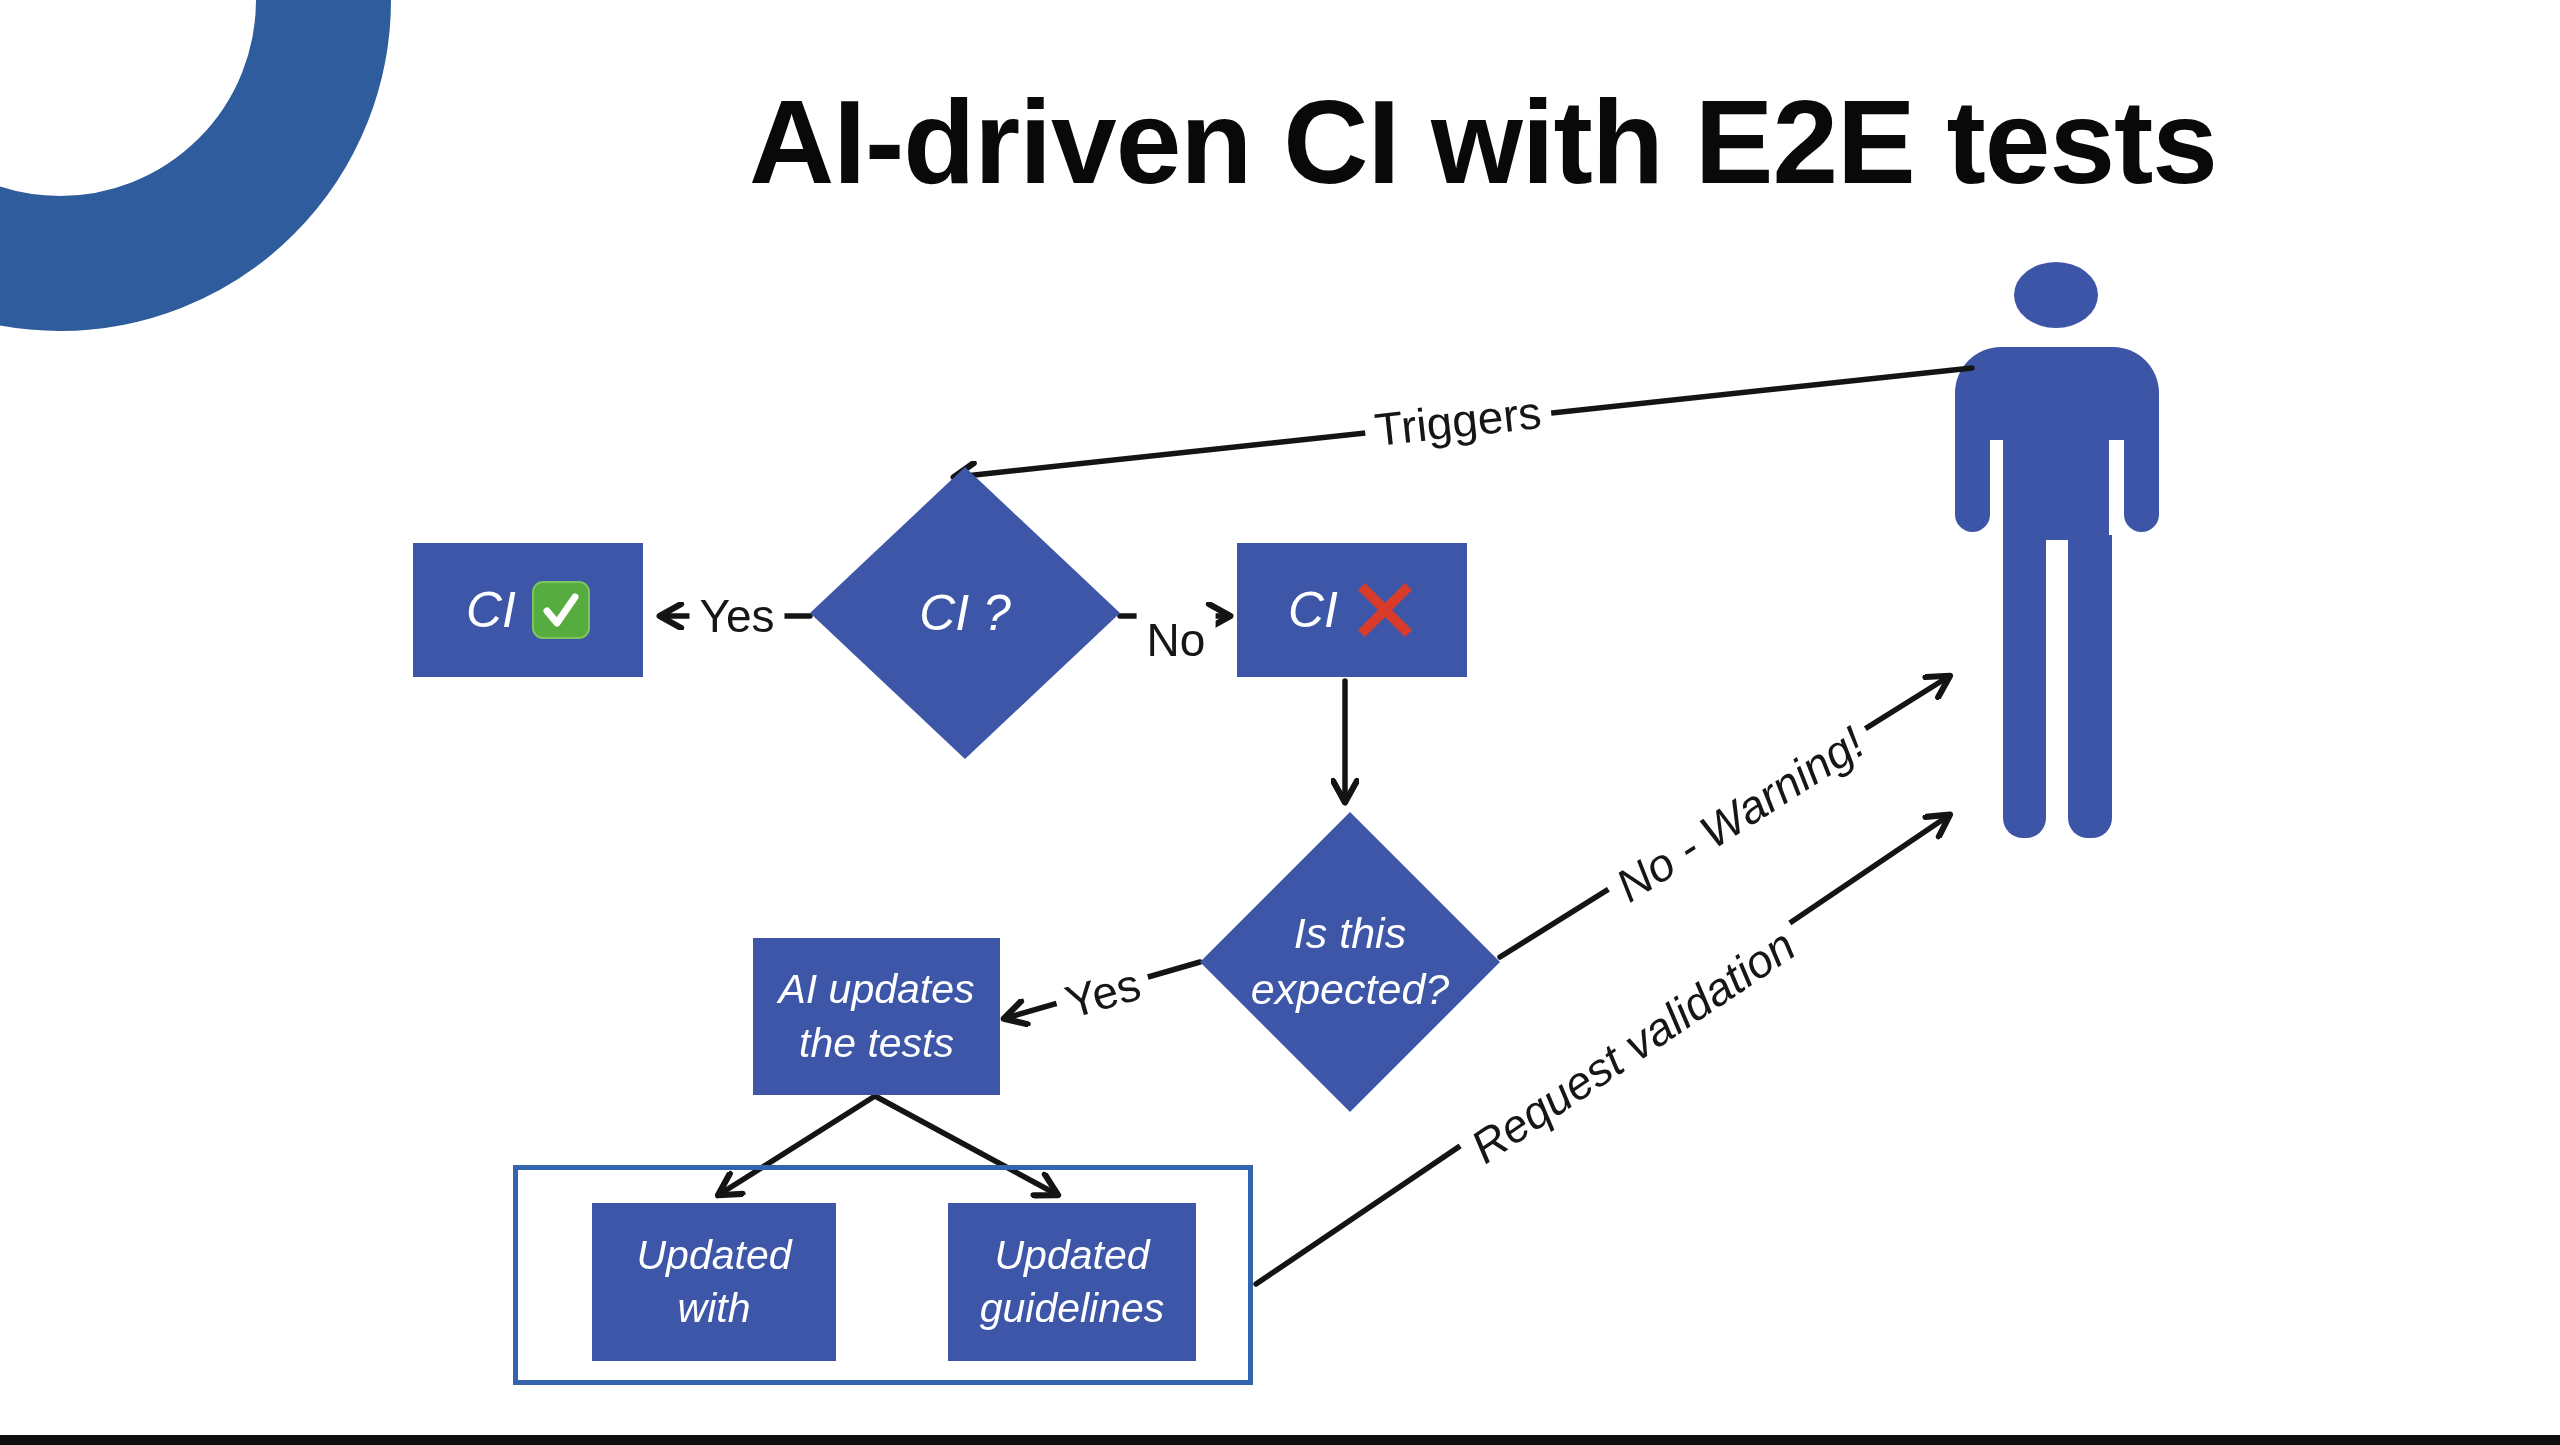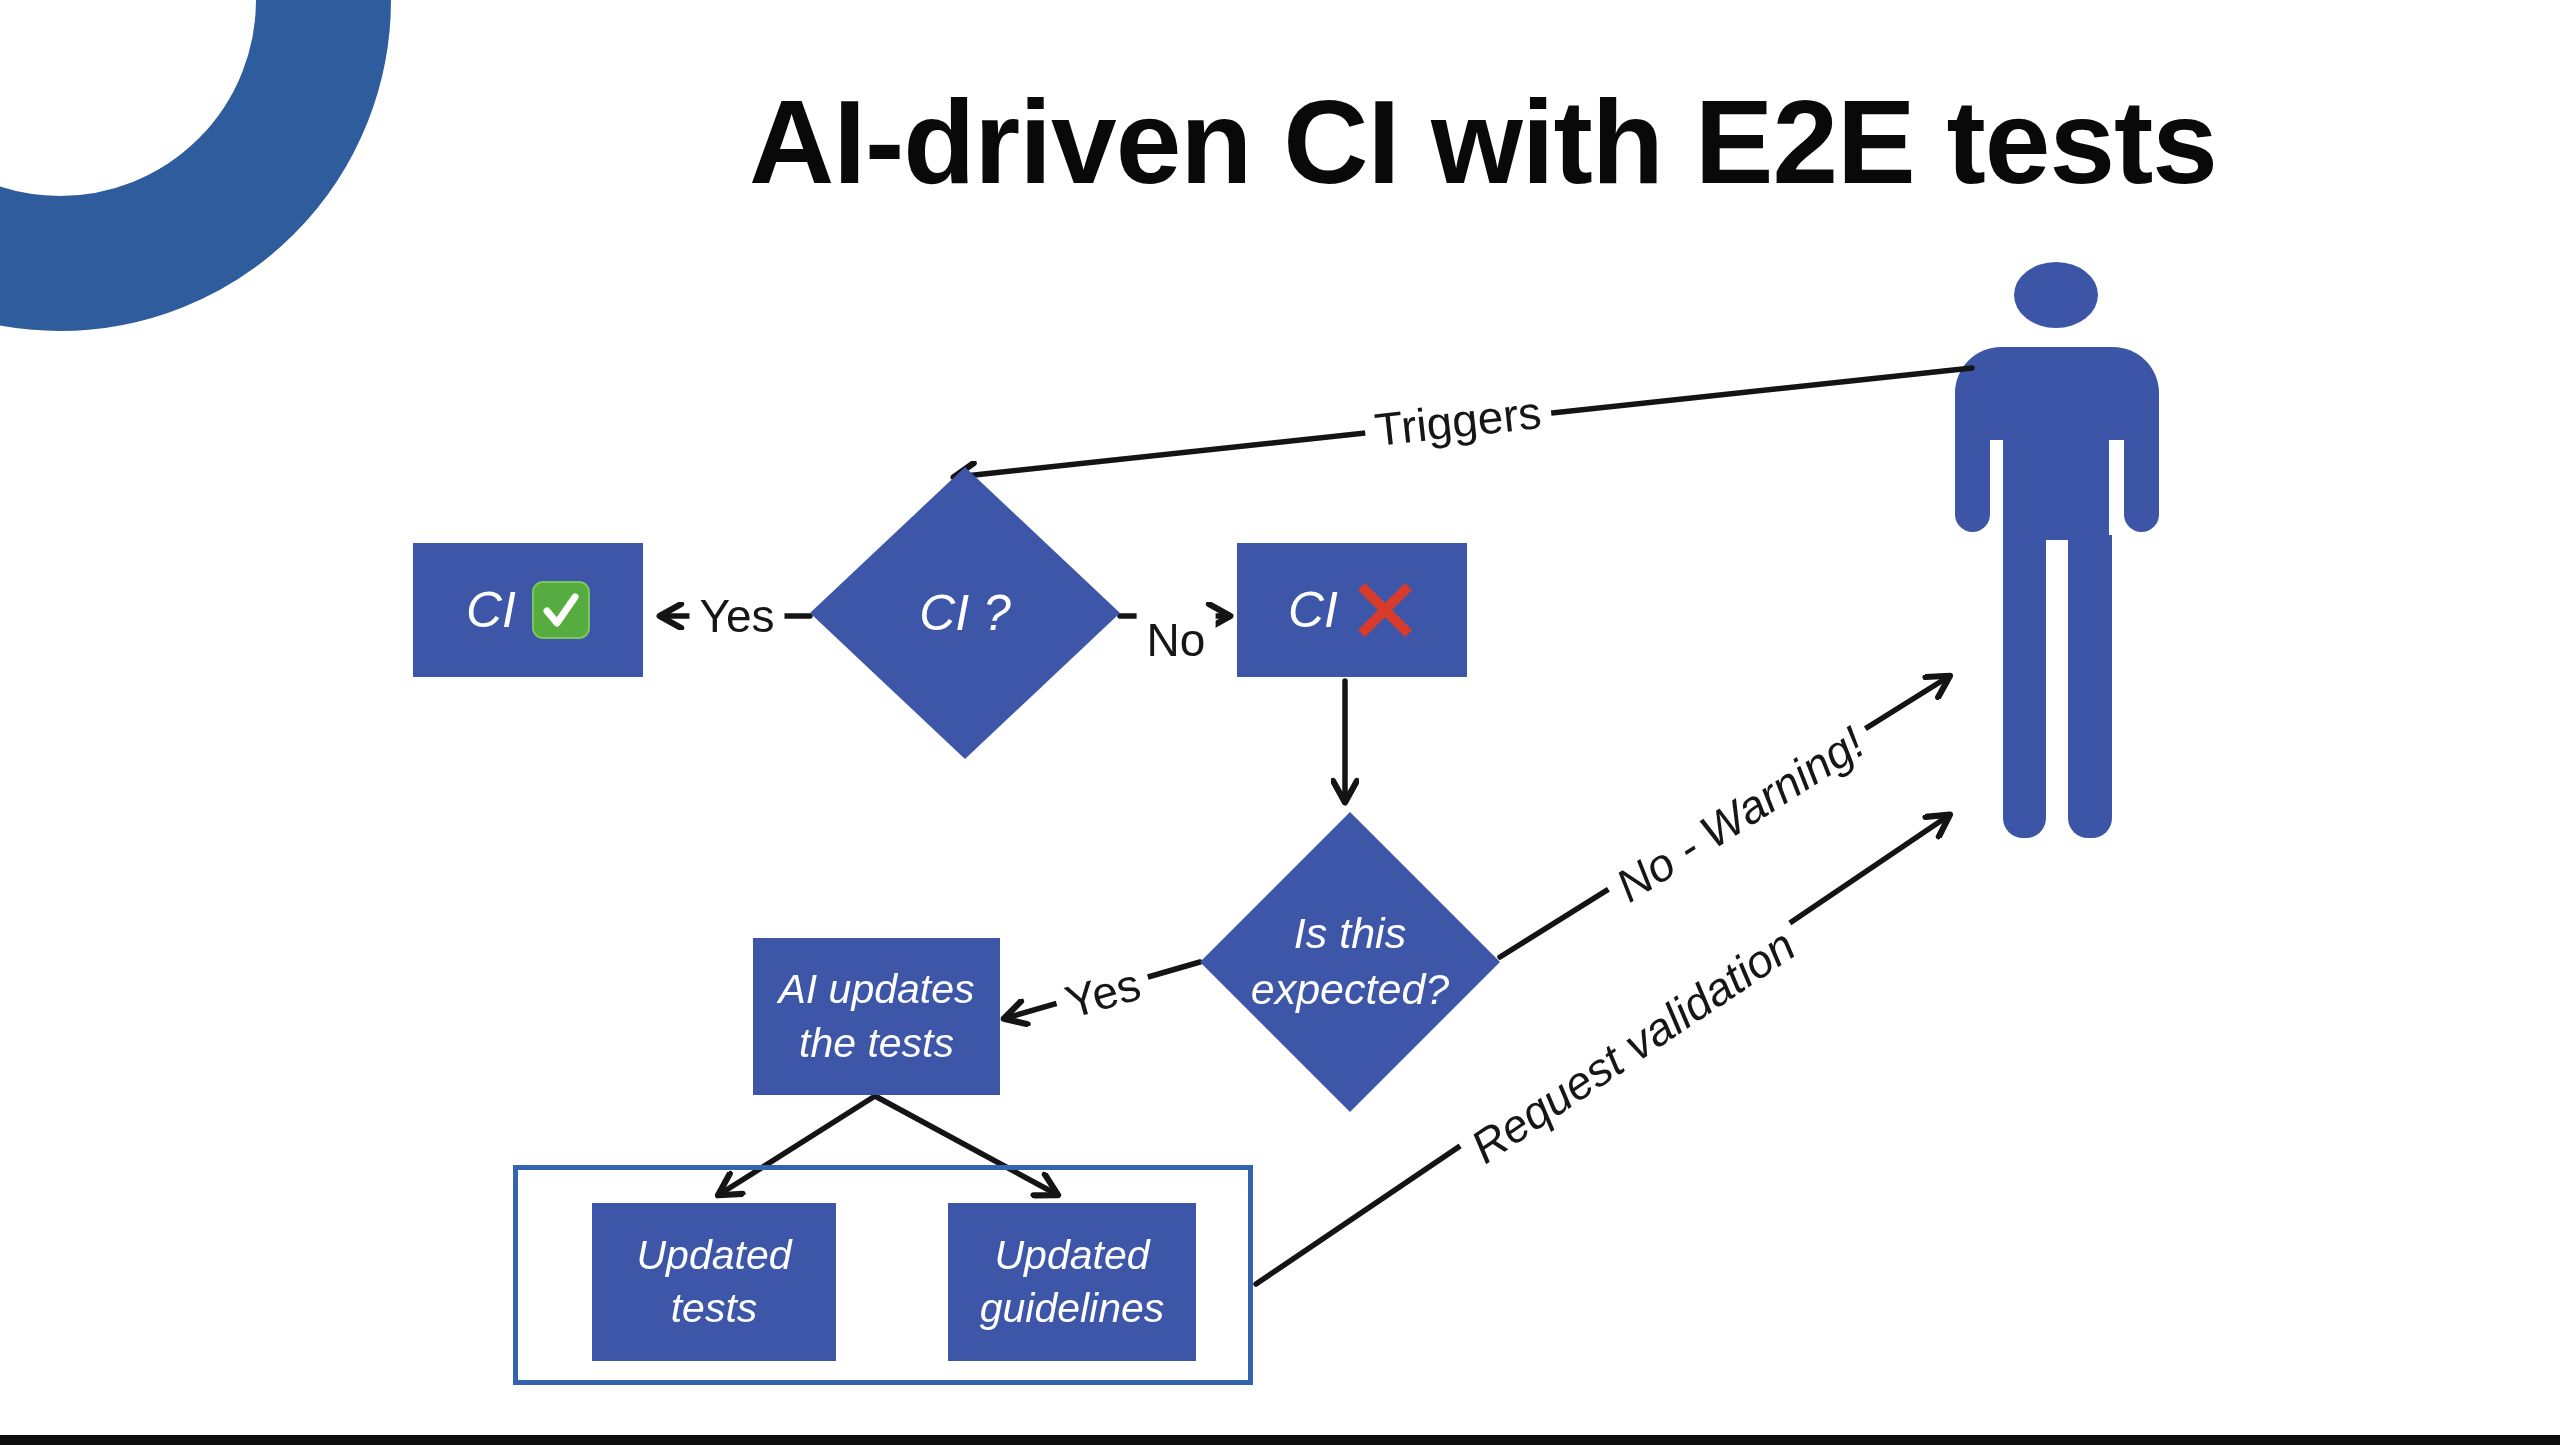--- a/index.html
+++ b/index.html
@@ -115,21 +115,21 @@
       <span>Is this</span><br>
       <span>expected?</span>
     </span>
   </div>
 
   <div class="holder"></div>
 
   <div class="bnode" style="left:592px;top:1203px;width:244px;height:158px;font-size:41px;">
     <span>
       <span>Updated</span><br>
-      <span>tests</span>
+      <span>with</span>
     </span>
   </div>
 
   <div class="bnode" style="left:948px;top:1203px;width:248px;height:158px;font-size:41px;">
     <span>
       <span>Updated</span><br>
       <span>guidelines</span>
     </span>
   </div>
 

